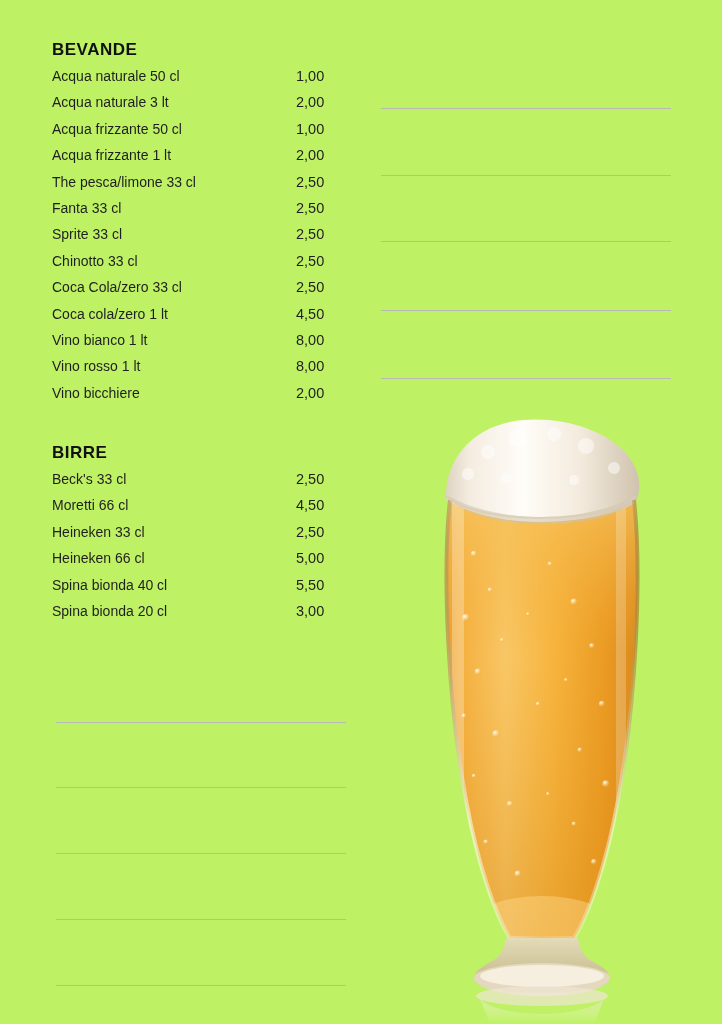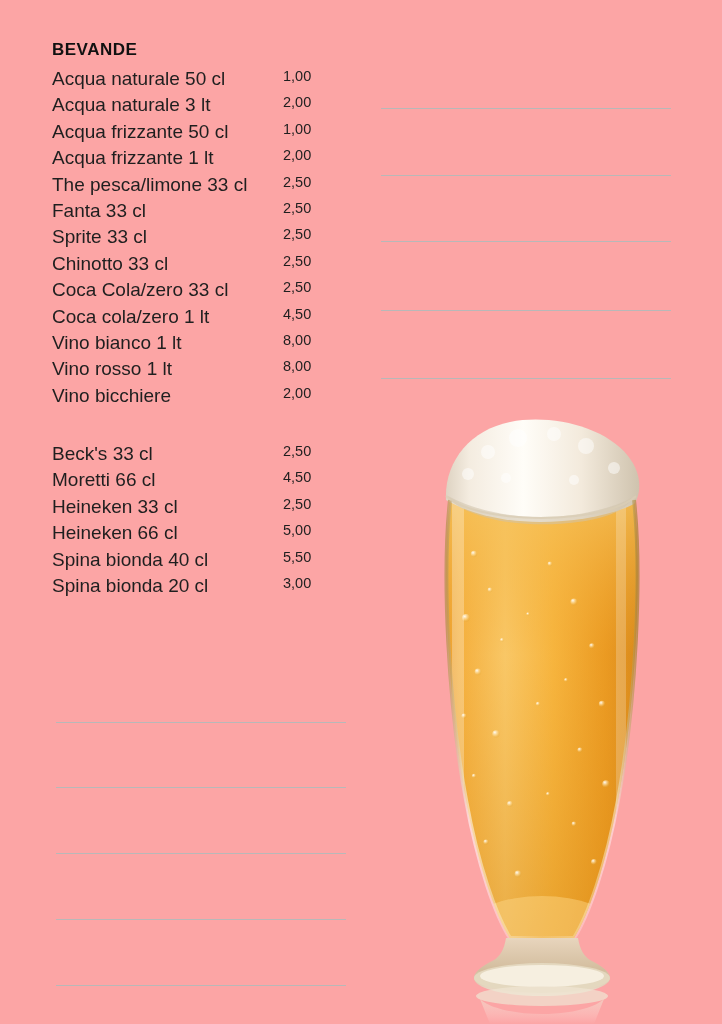--- a/index.html
+++ b/index.html
@@ -9,21 +9,21 @@
   }
   body {
     font-family: "Liberation Sans", sans-serif;
     color: #1a1a1a;
   }
   #page {
     position: relative;
     width: 722px;
     height: 1024px;
     overflow: hidden;
-    background: #fca5a5;
+    background: #bef264;
   }
 
   
   .menu-col {
     position: absolute;
     left: 52px;
     top: 40px;
     width: 300px;
   }
 
@@ -40,27 +40,27 @@
     margin: 0;
     padding: 0;
   }
 
   .menu-row {
     display: flex;
     align-items: baseline;
     height: 26.4px;
   }
   .menu-row .item-name {
-    font-size: 19px;
+    font-size: 14px;
     color: #1f1f1f;
     white-space: nowrap;
   }
   .menu-row .item-price {
     position: absolute;
-    left: 231px;
+    left: 244px;
     font-size: 14.5px;
     color: #1f1f1f;
   }
   .menu-row {
     position: relative;
   }
 
   .section-gap {
     height: 32px;
   }
@@ -143,20 +143,21 @@
         <span class="item-price">8,00</span>
       </li>
       <li class="menu-row">
         <span class="item-name">Vino bicchiere</span>
         <span class="item-price">2,00</span>
       </li>
     </ul>
 
     <div class="section-gap"></div>
 
+    <h2 class="section-title">BIRRE</h2>
     <ul class="menu-list">
       <li class="menu-row">
         <span class="item-name">Beck's 33 cl</span>
         <span class="item-price">2,50</span>
       </li>
       <li class="menu-row">
         <span class="item-name">Moretti 66 cl</span>
         <span class="item-price">4,50</span>
       </li>
       <li class="menu-row">

